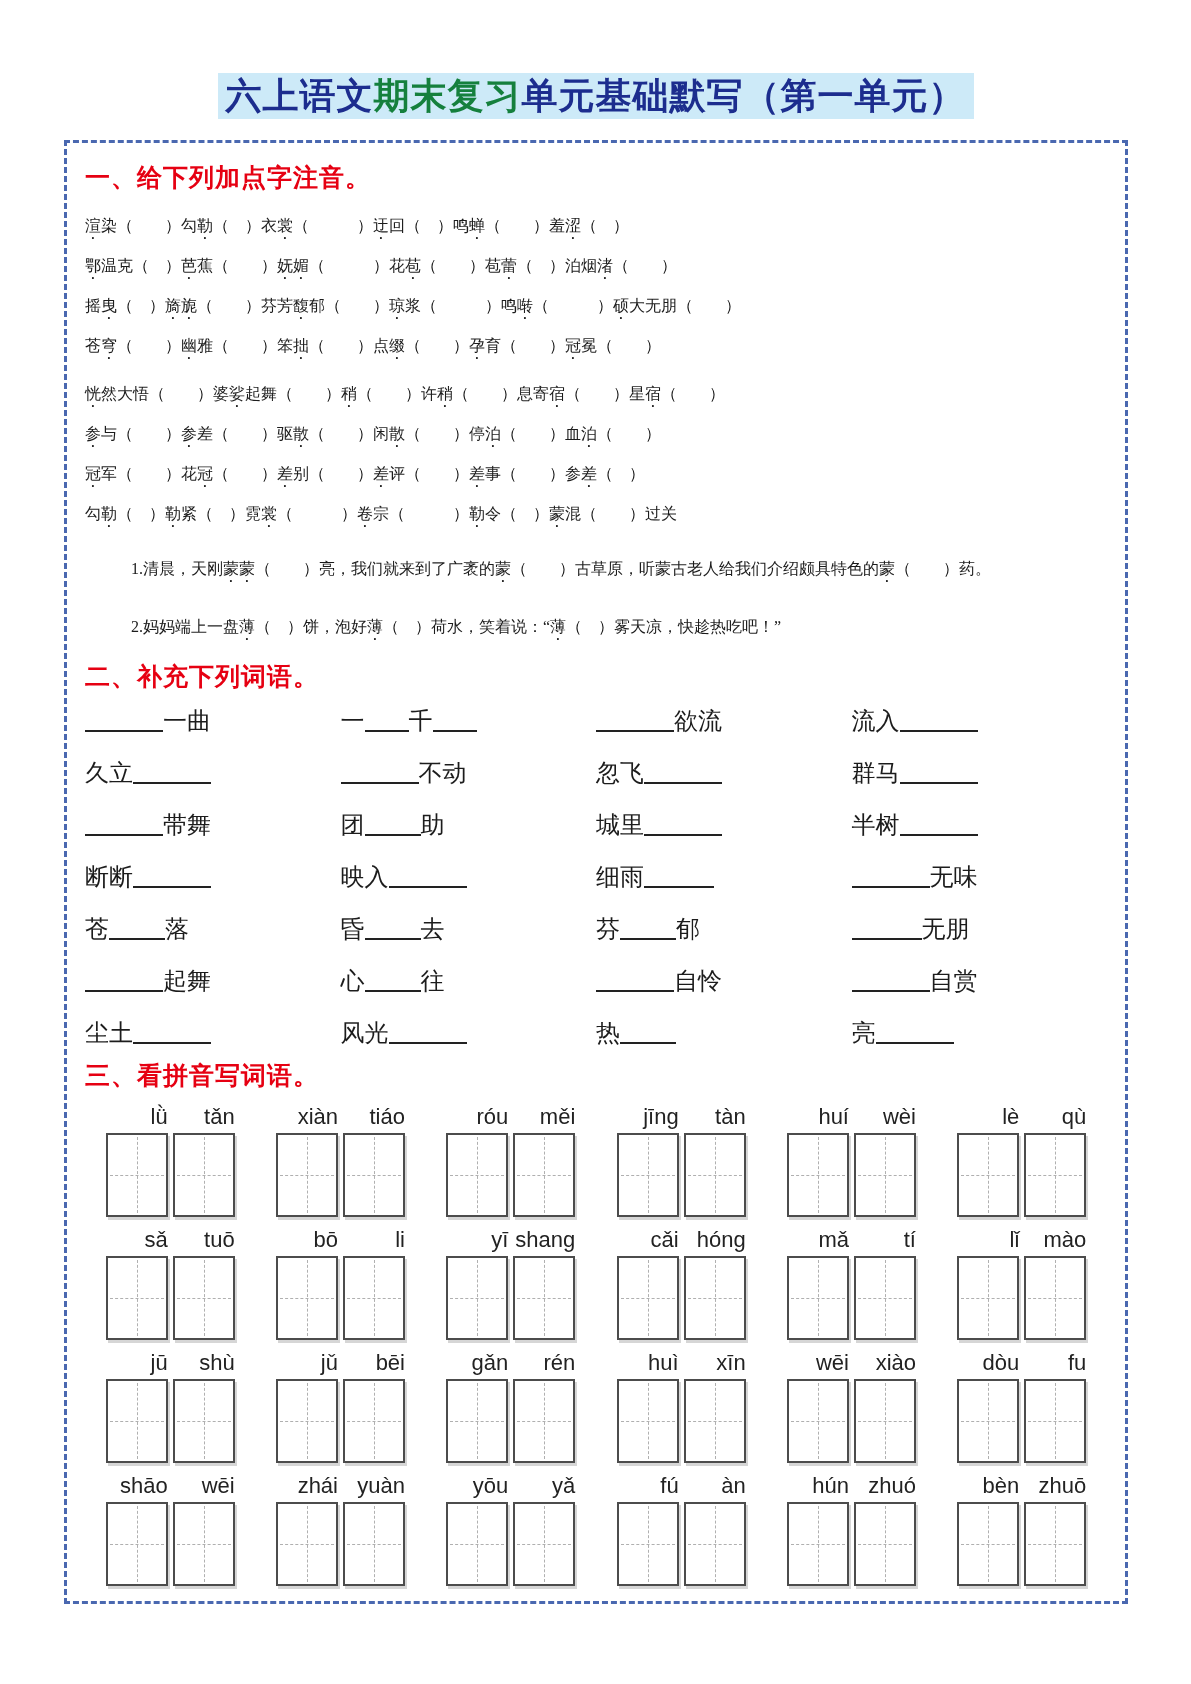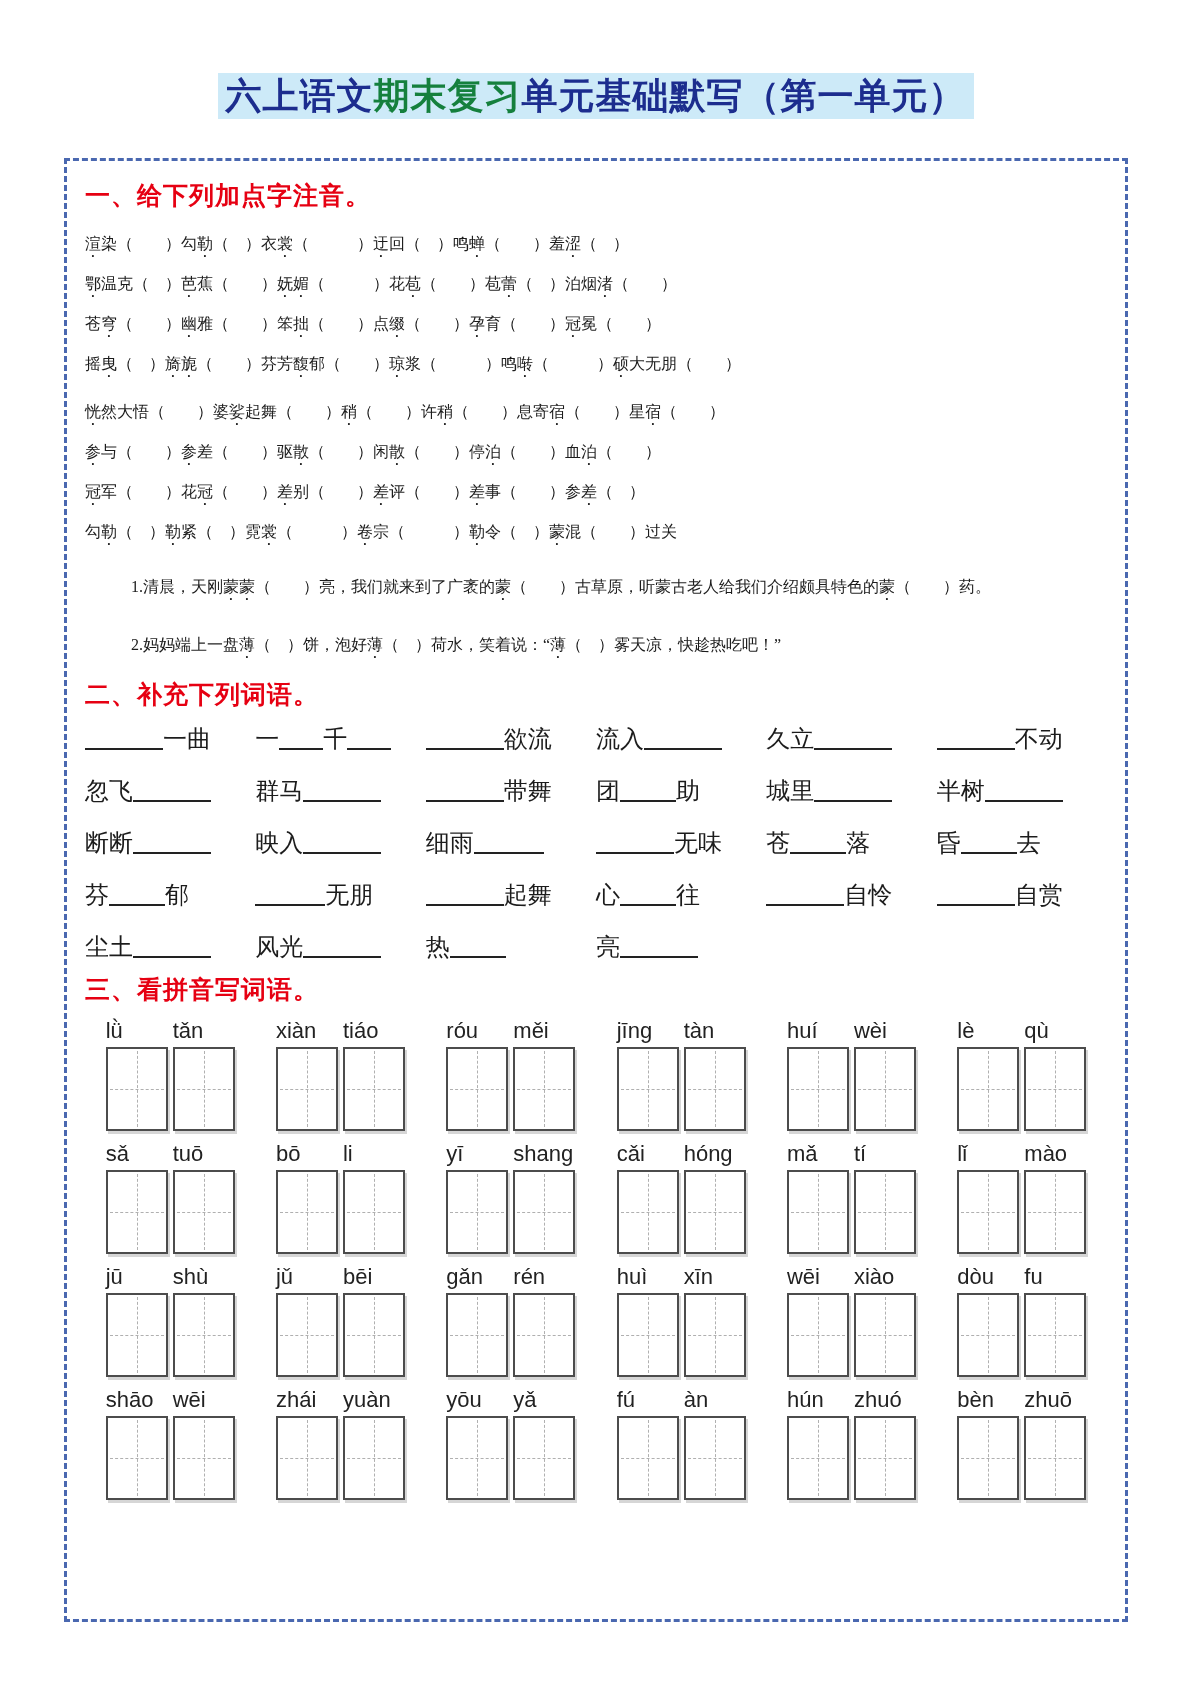--- a/index.html
+++ b/index.html
@@ -2,40 +2,40 @@
 <html><head>
 <meta charset="utf-8">
 <style>
   html,body{margin:0;padding:0;background:#ffffff;}
   .page{position:relative;width:1191px;height:1684px;background:#ffffff;
         font-family:"Liberation Serif","DejaVu Serif",serif;color:#1c1c1c;overflow:hidden;}
   .title{margin:0;padding-top:72px;text-align:center;font-size:36px;font-weight:bold;letter-spacing:1px;}
   .title .hl{background:#cdeaf8;padding:3px 8px;}
   .t-blue{color:#1c2d8e;margin-top:12px;}
   .t-red{color:#15803d;}
-  .sheet{position:absolute;left:64px;top:158px;width:1064px;height:1464px;box-sizing:border-box;
+  .sheet{position:absolute;left:64px;top:140px;width:1064px;height:1464px;box-sizing:border-box;
          border:3px dashed #4a68b0;padding:8px 18px 0 18px;overflow:hidden;}
   .sec-h{font-family:"Liberation Sans","DejaVu Sans",sans-serif;font-weight:bold;color:#e60012;
          font-size:25px;margin:10px 0 12px 0;letter-spacing:1px;}
   
   .s1row{display:flex;justify-content:flex-start;font-size:16px;line-height:40px;white-space:nowrap;}
   .s1row.gap-top{margin-top:8px;}
   .seg{display:inline;}
   .seg.dot{-webkit-text-emphasis:filled dot #000;text-emphasis:filled dot #000;
            -webkit-text-emphasis-position:under right;text-emphasis-position:under right;}
   .sentence{font-size:16px;line-height:46px;margin:12px 0 6px 0;text-indent:46px;}
   
-  .s2grid{display:grid;grid-template-columns:repeat(6,1fr);row-gap:20px;font-size:24px;margin:6px 0 4px 0;}
+  .s2grid{display:grid;grid-template-columns:repeat(4,1fr);row-gap:20px;font-size:24px;margin:6px 0 4px 0;}
   .s2item{white-space:nowrap;}
   .blank{display:inline-block;border-bottom:2px solid #222;height:22px;vertical-align:-3px;}
   
   .s3row{margin-top:10px;}
   .pyline{display:grid;grid-template-columns:repeat(6,1fr);}
   .pygroup{display:flex;justify-content:center;gap:5px;}
-  .py{width:62px;text-align:left;font-family:"Liberation Sans","DejaVu Sans",sans-serif;
+  .py{width:62px;text-align:right;font-family:"Liberation Sans","DejaVu Sans",sans-serif;
       font-size:22px;color:#222;white-space:nowrap;}
   .boxline{display:grid;grid-template-columns:repeat(6,1fr);margin-top:3px;}
   .boxgroup{display:flex;justify-content:center;gap:5px;}
   .cbox{position:relative;width:62px;height:84px;box-sizing:border-box;border:2px solid #4c4c4c;
         background:#fff;box-shadow:2px 3px 0 #d6d6d6;}
   .cbox::before{content:"";position:absolute;top:2px;bottom:2px;left:50%;border-left:1px dashed #b0b0b0;}
   .cbox::after{content:"";position:absolute;left:2px;right:2px;top:50%;border-top:1px dashed #b0b0b0;}
 </style>
 </head>
 <body>
@@ -56,34 +56,34 @@
         </div>
         <div class="s1row">
           <span class="s1item"><span class="seg dot">鄂</span><span class="seg">温克（　）</span></span>
           <span class="s1item"><span class="seg dot">芭</span><span class="seg">蕉（　　）</span></span>
           <span class="s1item"><span class="seg dot">妩媚</span><span class="seg">（　　　）</span></span>
           <span class="s1item"><span class="seg">花</span><span class="seg dot">苞</span><span class="seg">（　　）</span></span>
           <span class="s1item"><span class="seg">苞</span><span class="seg dot">蕾</span><span class="seg">（　）</span></span>
           <span class="s1item"><span class="seg">泊烟</span><span class="seg dot">渚</span><span class="seg">（　　）</span></span>
         </div>
         <div class="s1row">
+          <span class="s1item"><span class="seg">摇</span><span class="seg dot">曳</span><span class="seg">（　）</span></span>
+          <span class="s1item"><span class="seg dot">旖旎</span><span class="seg">（　　）</span></span>
+          <span class="s1item"><span class="seg">芬芳</span><span class="seg dot">馥</span><span class="seg">郁（　　）</span></span>
+          <span class="s1item"><span class="seg dot">琼</span><span class="seg">浆（　　　）</span></span>
+          <span class="s1item"><span class="seg">鸣</span><span class="seg dot">啭</span><span class="seg">（　　　）</span></span>
+          <span class="s1item"><span class="seg dot">硕</span><span class="seg">大无朋（　　）</span></span>
+        </div>
+        <div class="s1row">
           <span class="s1item"><span class="seg">苍</span><span class="seg dot">穹</span><span class="seg">（　　）</span></span>
           <span class="s1item"><span class="seg dot">幽</span><span class="seg">雅（　　）</span></span>
           <span class="s1item"><span class="seg">笨</span><span class="seg dot">拙</span><span class="seg">（　　）</span></span>
           <span class="s1item"><span class="seg">点</span><span class="seg dot">缀</span><span class="seg">（　　）</span></span>
           <span class="s1item"><span class="seg dot">孕</span><span class="seg">育（　　）</span></span>
           <span class="s1item"><span class="seg dot">冠</span><span class="seg">冕（　　）</span></span>
-        </div>
-        <div class="s1row">
-          <span class="s1item"><span class="seg">摇</span><span class="seg dot">曳</span><span class="seg">（　）</span></span>
-          <span class="s1item"><span class="seg dot">旖旎</span><span class="seg">（　　）</span></span>
-          <span class="s1item"><span class="seg">芬芳</span><span class="seg dot">馥</span><span class="seg">郁（　　）</span></span>
-          <span class="s1item"><span class="seg dot">琼</span><span class="seg">浆（　　　）</span></span>
-          <span class="s1item"><span class="seg">鸣</span><span class="seg dot">啭</span><span class="seg">（　　　）</span></span>
-          <span class="s1item"><span class="seg dot">硕</span><span class="seg">大无朋（　　）</span></span>
         </div>
         <div class="s1row gap-top">
           <span class="s1item"><span class="seg dot">恍</span><span class="seg">然大悟（　　）</span></span>
           <span class="s1item"><span class="seg">婆</span><span class="seg dot">娑</span><span class="seg">起舞（　　）</span></span>
           <span class="s1item"><span class="seg dot">稍</span><span class="seg">（　　）许</span></span>
           <span class="s1item"><span class="seg dot">稍</span><span class="seg">（　　）息</span></span>
           <span class="s1item"><span class="seg">寄</span><span class="seg dot">宿</span><span class="seg">（　　）</span></span>
           <span class="s1item"><span class="seg">星</span><span class="seg dot">宿</span><span class="seg">（　　）</span></span>
         </div>
         <div class="s1row">

